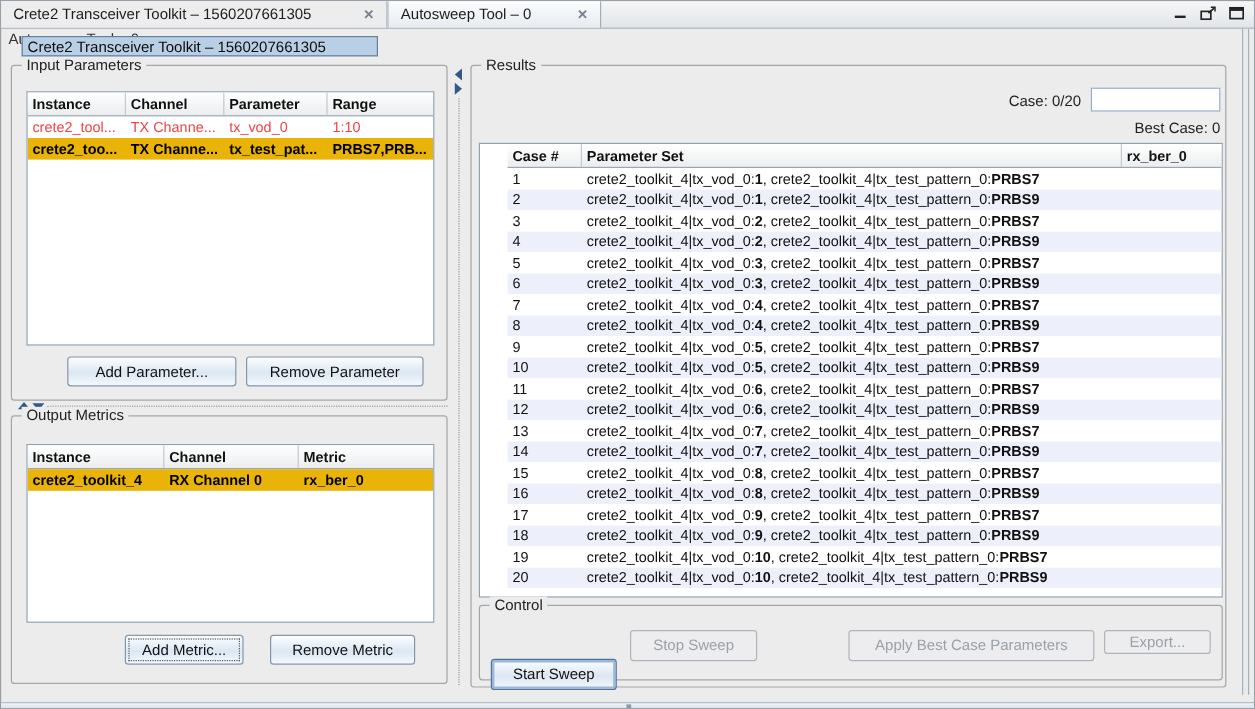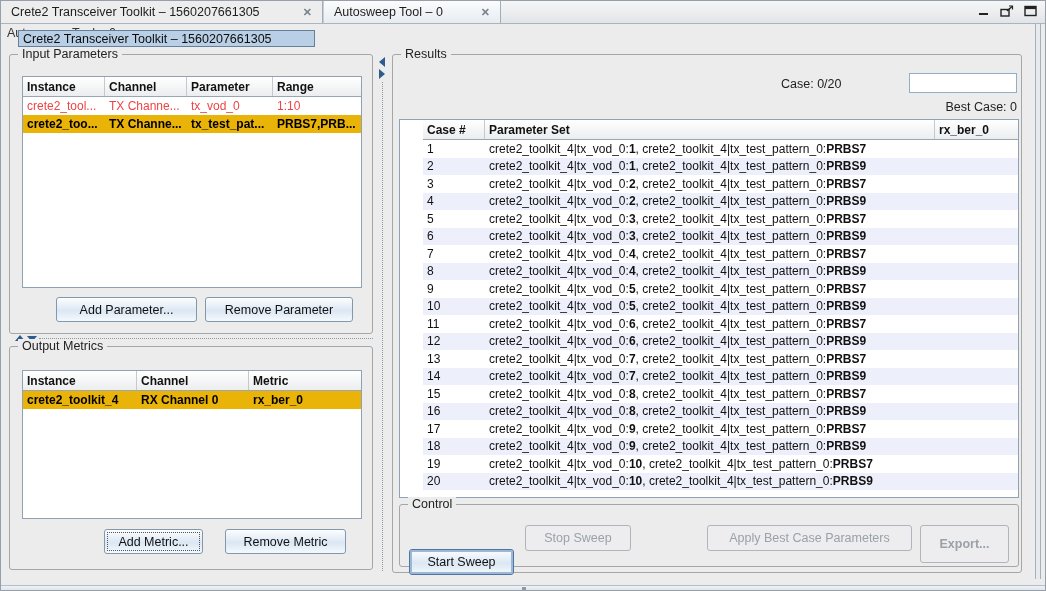--- a/index.html
+++ b/index.html
@@ -61,21 +61,21 @@
   .tri-up    { border-left:5px solid transparent; border-right:5px solid transparent; border-bottom:6px solid #2e5a8c; }
   .tri-down  { border-left:5px solid transparent; border-right:5px solid transparent; border-top:6px solid #2e5a8c; }
   .tri-left  { border-top:5px solid transparent; border-bottom:5px solid transparent; border-right:6px solid #2e5a8c; }
   .tri-right { border-top:5px solid transparent; border-bottom:5px solid transparent; border-left:6px solid #2e5a8c; }
   .hsplit { position:absolute; left:8px; top:333px; width:364px; height:9px; cursor:row-resize; }
   .hsplit .dots { position:absolute; left:30px; top:4px; right:0; border-top:1px dotted #8d99a5; }
   .vsplit { position:absolute; left:376px; top:53px; width:11px; height:517px; cursor:col-resize; }
   .vsplit .dots { position:absolute; left:5px; top:28px; bottom:0; border-left:1px dotted #8d99a5; }
 
   
-  .case-label { position:absolute; left:780px; top:76px; width:120px; 
+  .case-label { position:absolute; left:780px; top:76px; width:120px; text-align:right;
                 font-size:12.5px; color:#222; }
   .case-field { position:absolute; left:908px; top:72px; width:108px; height:20px;
                 background:#fff; border:1px solid #93aecb; }
   .bestcase-label { position:absolute; left:870px; top:99px; width:146px; text-align:right;
                     font-size:12.5px; color:#222; }
 
   
   .right-sash { position:absolute; left:1034px; top:23px; width:6px; height:555px;
                 background:#e8ebee; border-left:1px solid #a6b0ba; border-right:1px solid #a6b0ba; }
   .bottom-sash { position:absolute; left:0; top:584px; width:100%; height:7px;
@@ -297,19 +297,19 @@
         </div>
       </div>
   </div>
 
   <div class="group" style="left:398px; top:503px; width:620px; height:63px;">
     <span class="gtitle">Control</span>
   </div>
   <button class="btn default" style="left:408px; top:524px; width:105px; height:26px;">Start Sweep</button>
   <button class="btn disabled" style="left:524px; top:524px; width:106px; height:26px;">Stop Sweep</button>
   <button class="btn disabled" style="left:706px; top:524px; width:205px; height:26px;">Apply Best Case Parameters</button>
-  <button class="btn disabled" style="left:919px; top:524px; width:89px; height:38px;font-weight:bold;">Export...</button>
+  <button class="btn disabled" style="left:919px; top:524px; width:89px; height:20px;">Export...</button>
 
   <div class="right-sash"></div>
   <div class="bottom-sash">
     <span class="sash-handle"></span>
   </div>
 </div>
 
 </body></html>

